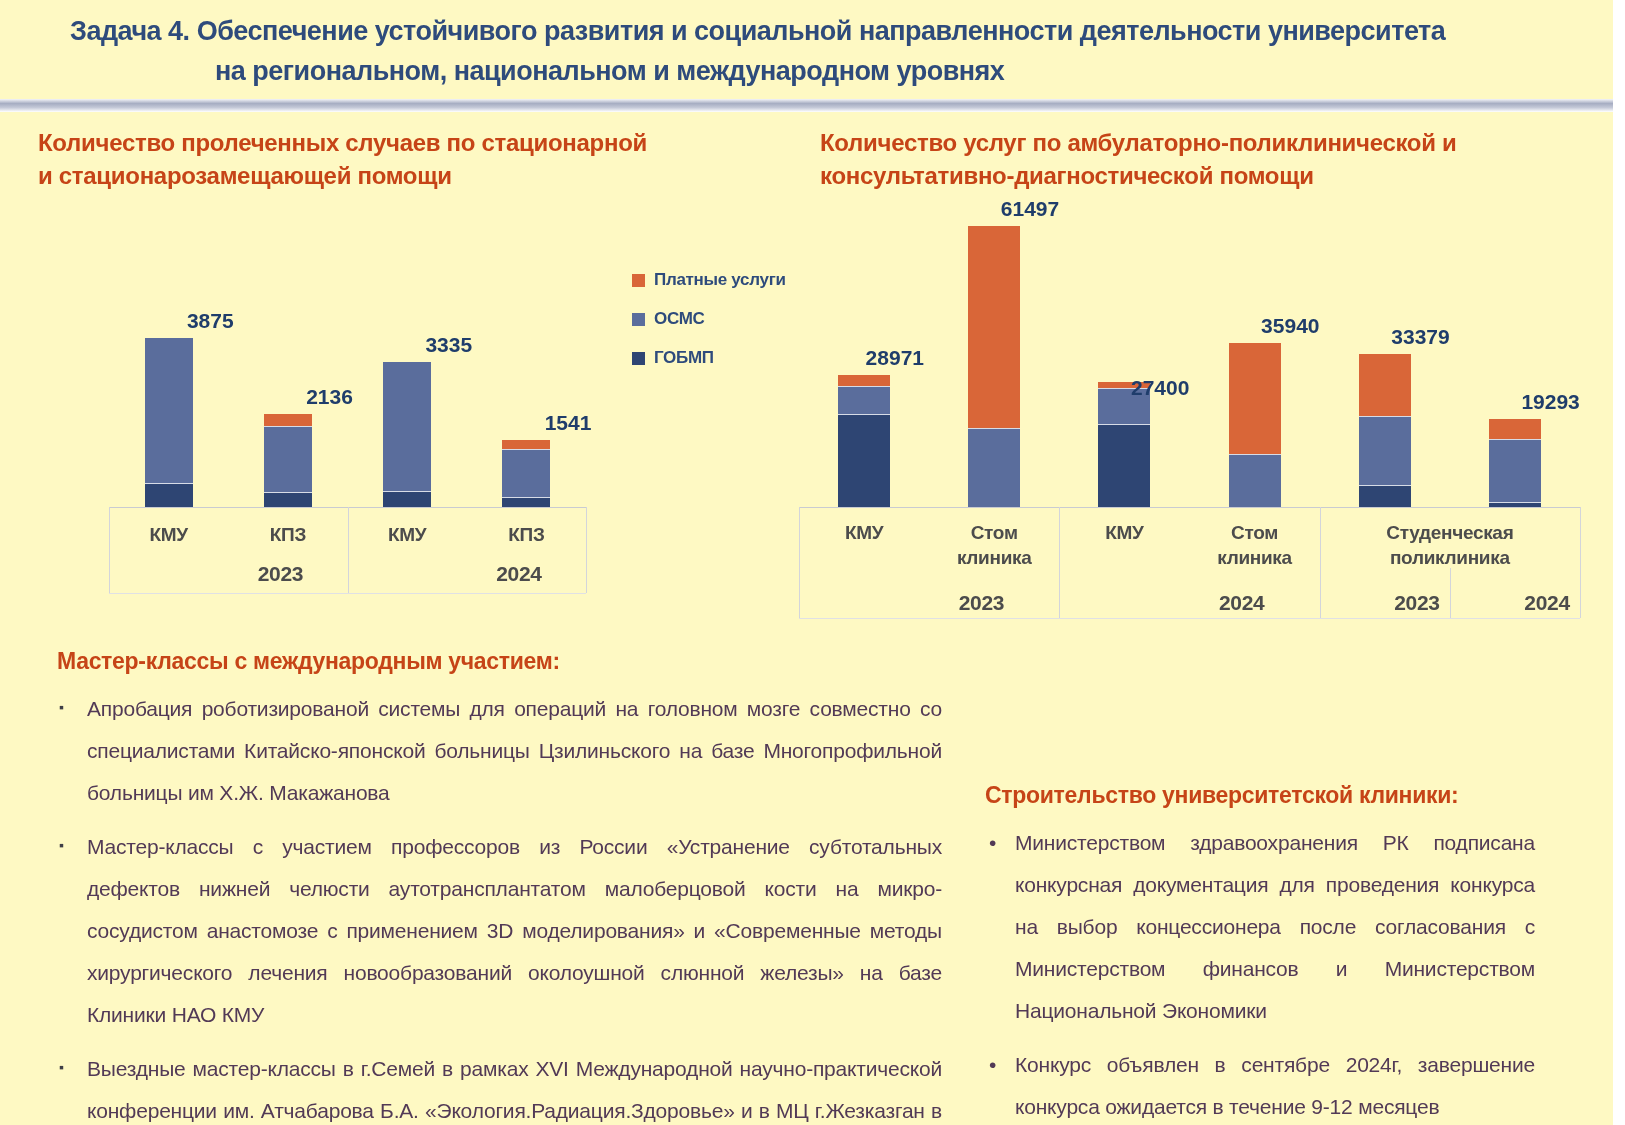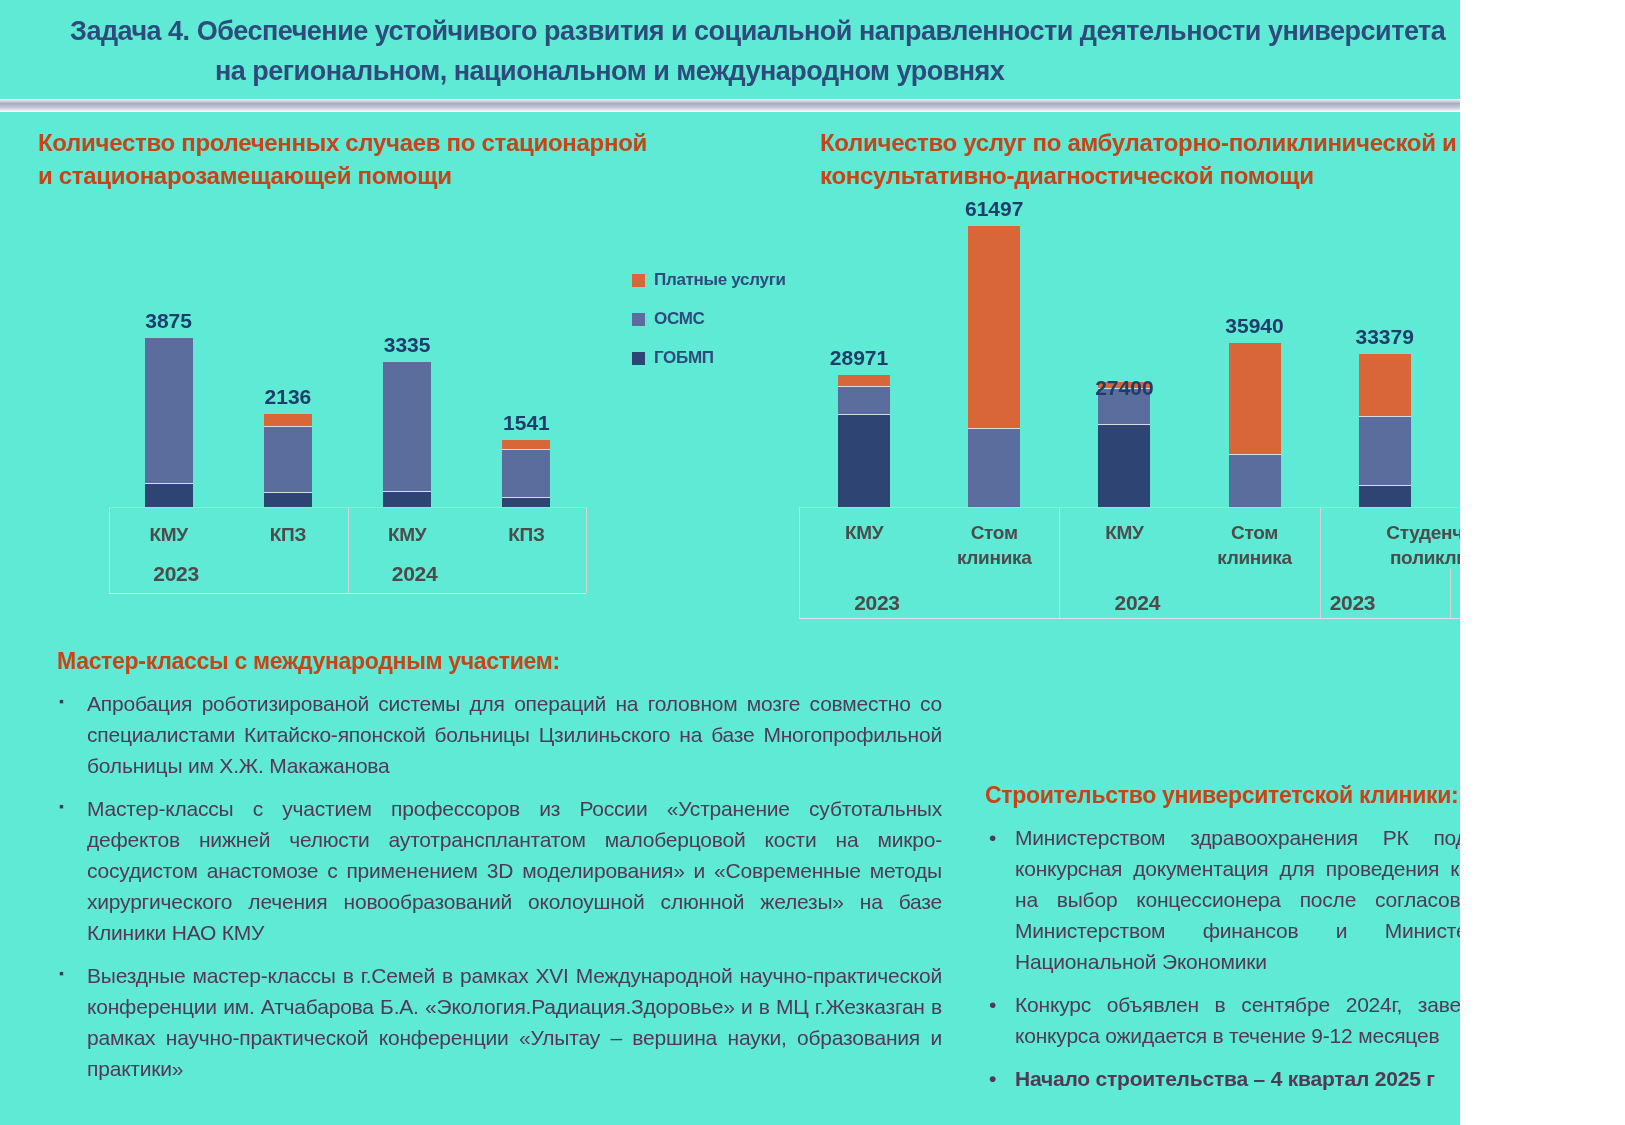--- a/index.html
+++ b/index.html
@@ -1,51 +1,51 @@
 <!DOCTYPE html>
 <html><head>
 <meta charset="utf-8">
 <style>
   html,body{margin:0;padding:0;background:#fff;}
-  .slide{position:relative;width:1460px;height:1125px;background:#5eead4;overflow:hidden;
+  .slide{position:relative;width:1613px;height:1125px;background:#fef9c3;overflow:hidden;
          font-family:"Liberation Sans",sans-serif;}
   
   .title-line{position:absolute;font-weight:700;font-size:27px;color:#2E4B7C;letter-spacing:-0.5px;white-space:nowrap;}
   #title-l1{left:70px;top:16px;}
   #title-l2{left:215px;top:56px;}
   .divider{position:absolute;left:0;top:99px;width:1625px;height:13px;
            background:linear-gradient(to bottom,#f4f5f9 0%,#a6adc2 35%,#c3c8d7 65%,#ffffff 100%);}
   
   .chart-title{position:absolute;font-weight:700;font-size:24px;line-height:33px;color:#C64417;
                white-space:pre-line;letter-spacing:-0.3px;}
   #chart-left-title{left:38px;top:126px;width:720px;}
   #chart-right-title{left:820px;top:126px;width:760px;}
   
   .chart{position:absolute;}
   #chart-left{left:105px;top:278px;width:490px;height:340px;}
   #chart-right{left:790px;top:195px;width:800px;height:430px;}
   .stack{position:absolute;display:flex;flex-direction:column;}
   .seg{width:100%;box-sizing:border-box;}
-  .vlabel{position:absolute;width:130px;text-align:center;font-weight:700;font-size:21px;color:#1F3D6B;}
+  .vlabel{position:absolute;width:130px;text-align:right;font-weight:700;font-size:21px;color:#1F3D6B;}
   .cat{position:absolute;text-align:center;font-weight:700;font-size:19px;line-height:25px;color:#4c4c4c;letter-spacing:-0.3px;}
-  .year{position:absolute;text-align:left;font-weight:600;font-size:21px;color:#4c4c4c;letter-spacing:-0.3px;}
+  .year{position:absolute;text-align:right;font-weight:600;font-size:21px;color:#4c4c4c;letter-spacing:-0.3px;}
   .hline,.vline{position:absolute;background:#d3d5db;}
   
   #legend{position:absolute;left:632px;top:270px;}
   .legend-item{display:flex;align-items:center;margin-bottom:19px;height:20px;}
   .legend-swatch{width:13px;height:13px;margin-right:9px;flex:none;}
   .legend-label{font-weight:700;font-size:17px;color:#2E4B7C;letter-spacing:-0.3px;white-space:nowrap;}
   
   .section{position:absolute;}
   #masters{left:57px;top:648px;width:885px;}
   #construction{left:985px;top:782px;width:550px;}
   .section-heading{font-weight:700;font-size:23px;color:#C64417;letter-spacing:-0.3px;margin:0 0 13px 0;}
   .bullets{list-style:none;margin:0;padding:0;}
   .bullets li{position:relative;padding-left:30px;margin-bottom:12px;text-align:justify;
-              font-size:21px;line-height:31px;color:#523A56;letter-spacing:-0.2px;}
+              font-size:21px;line-height:42px;color:#523A56;letter-spacing:-0.2px;}
   #masters .bullets li::before{content:"▪";position:absolute;left:2px;top:-2px;font-size:14px;color:#3f3f46;}
   #construction .bullets li::before{content:"•";position:absolute;left:4px;top:0;font-size:21px;color:#523A56;}
   .bullets li.bold{font-weight:700;text-align:left;}
 </style>
 </head>
 <body>
 
 <div class="slide">
   <div class="title-line" id="title-l1">Задача 4. Обеспечение устойчивого развития и социальной направленности деятельности университета</div>
   <div class="title-line" id="title-l2">на региональном, национальном и международном уровнях</div>

